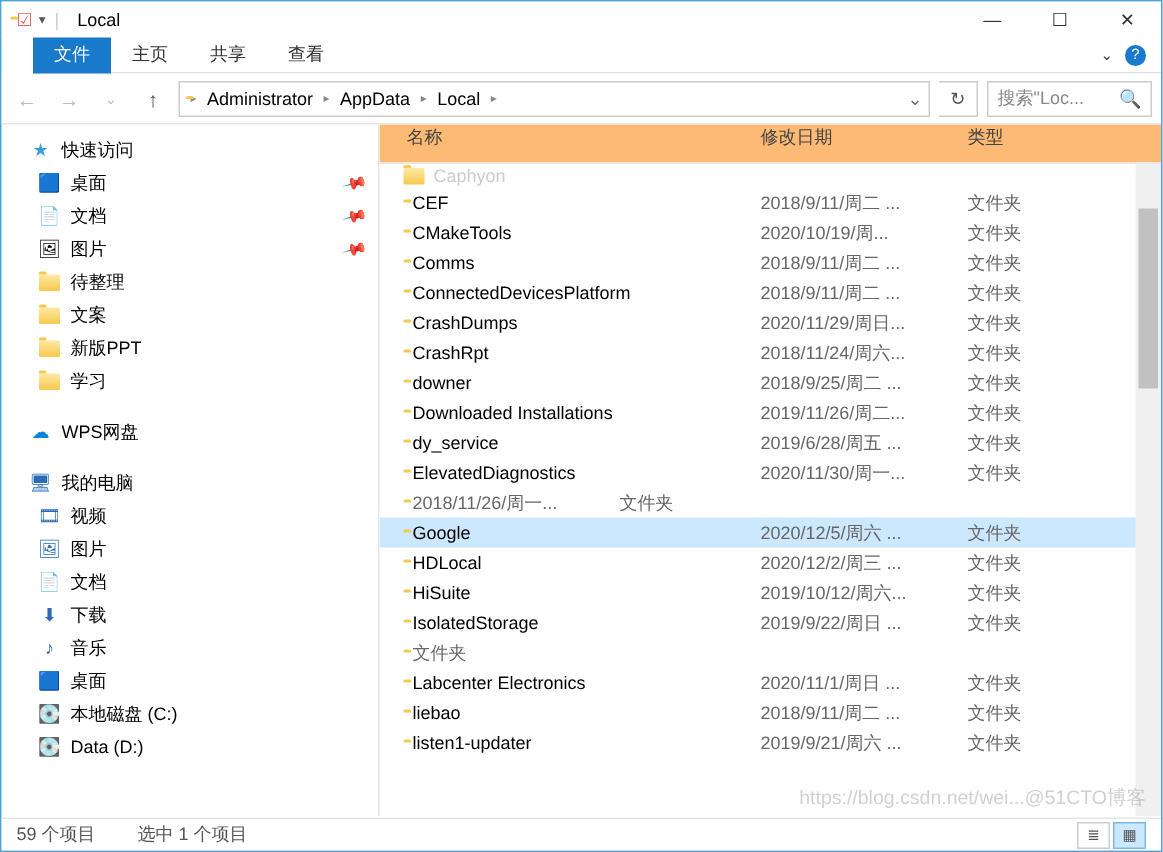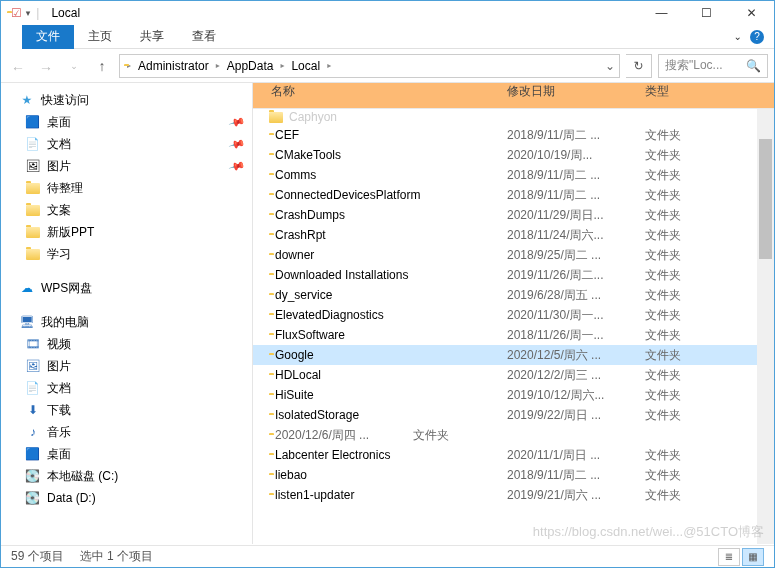--- a/index.html
+++ b/index.html
@@ -40,21 +40,21 @@
 .headers { display: flex; height: 26px; border-bottom: 1px solid #e9e9e9; font-size: 12px; color: #444; position: sticky; top: 0; background: #fdba74; }
 .col-name { width: 254px; padding-left: 18px; }
 .col-date { width: 138px; }
 .col-type { flex: 1; }
 .file-row { display: flex; align-items: center; height: 20px; font-size: 12px; }
 .file-row.selected { background: #cce8ff; }
 .file-row .icon { margin-left: 16px; margin-right: 6px; }
 .file-name { width: 232px; white-space: nowrap; overflow: hidden; }
 .file-date { width: 138px; color: #666; white-space: nowrap; overflow: hidden; }
 .file-type { flex: 1; color: #666; }
-.statusbar { position: absolute; bottom: 0; left: 0; right: 0; height: 22px; border-top: 1px solid #e5e5e5; display: flex; align-items: center; padding: 0 10px; font-size: 12px; color: #555; gap: 16px; background: #fff; }
+.statusbar { position: absolute; bottom: 0; left: 0; right: 0; height: 22px; border-top: 1px solid #e5e5e5; display: flex; align-items: center; padding: 0 10px; font-size: 12px; color: #555; gap: 28px; background: #fff; }
 .view-toggle { margin-left: auto; display: flex; gap: 2px; }
 .view-btn { width: 22px; height: 18px; border: 1px solid #ccc; display: flex; align-items: center; justify-content: center; font-size: 10px; }
 .view-btn.active { background: #cce8ff; border-color: #7ab8e6; }
 .scrollbar-v { position: absolute; right: 0; top: 26px; width: 17px; bottom: 0; background: #f0f0f0; }
 .scroll-thumb { position: absolute; left: 2px; right: 2px; background: #c1c1c1; }
 .cut-top { color: #888; padding-left: 16px; height: 16px; display: flex; align-items: center; }
 .watermark { position: absolute; right: 10px; bottom: 26px; color: rgba(120,120,120,0.35); font-size: 13px; }
 </style>
 </head>
 <body>
@@ -269,21 +269,20 @@
           <span class="file-type">文件夹</span>
         </div>
         <div class="file-row">
           <span class="icon"><span class="folder-ic"></span></span>
           <span class="file-name">ElevatedDiagnostics</span>
           <span class="file-date">2020/11/30/周一...</span>
           <span class="file-type">文件夹</span>
         </div>
         <div class="file-row">
           <span class="icon"><span class="folder-ic"></span></span>
-          <span class="file-name">FluxSoftware</span>
           <span class="file-date">2018/11/26/周一...</span>
           <span class="file-type">文件夹</span>
         </div>
         <div class="file-row selected">
           <span class="icon"><span class="folder-ic"></span></span>
           <span class="file-name">Google</span>
           <span class="file-date">2020/12/5/周六 ...</span>
           <span class="file-type">文件夹</span>
         </div>
         <div class="file-row">
@@ -299,21 +298,20 @@
           <span class="file-type">文件夹</span>
         </div>
         <div class="file-row">
           <span class="icon"><span class="folder-ic"></span></span>
           <span class="file-name">IsolatedStorage</span>
           <span class="file-date">2019/9/22/周日 ...</span>
           <span class="file-type">文件夹</span>
         </div>
         <div class="file-row">
           <span class="icon"><span class="folder-ic"></span></span>
-          <span class="file-date">2020/12/6/周四 ...</span>
           <span class="file-type">文件夹</span>
         </div>
         <div class="file-row">
           <span class="icon"><span class="folder-ic"></span></span>
           <span class="file-name">Labcenter Electronics</span>
           <span class="file-date">2020/11/1/周日 ...</span>
           <span class="file-type">文件夹</span>
         </div>
         <div class="file-row">
           <span class="icon"><span class="folder-ic"></span></span>

